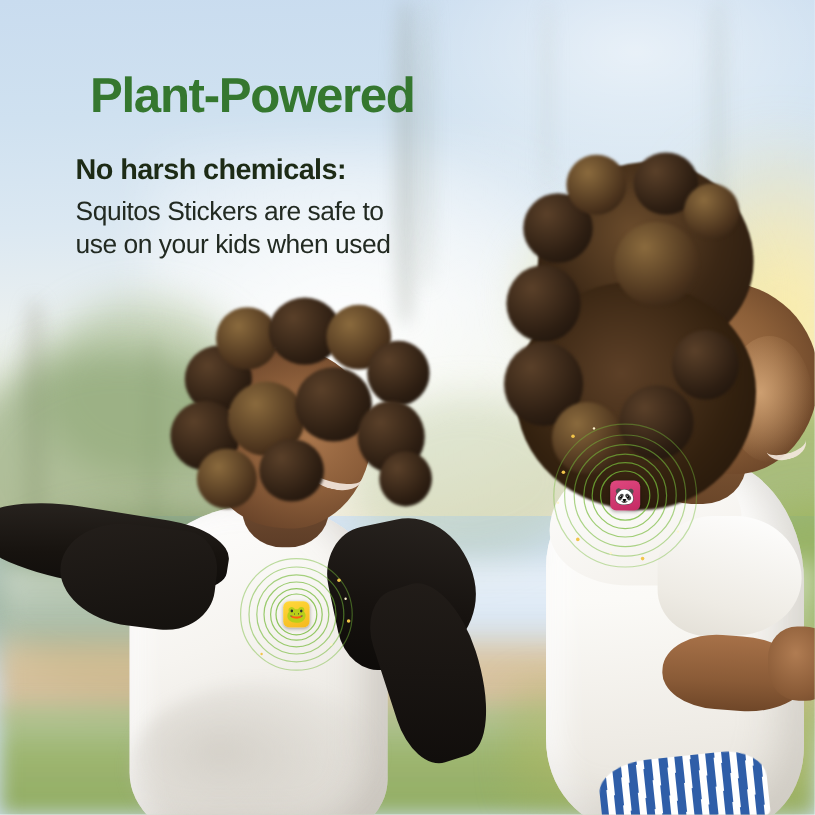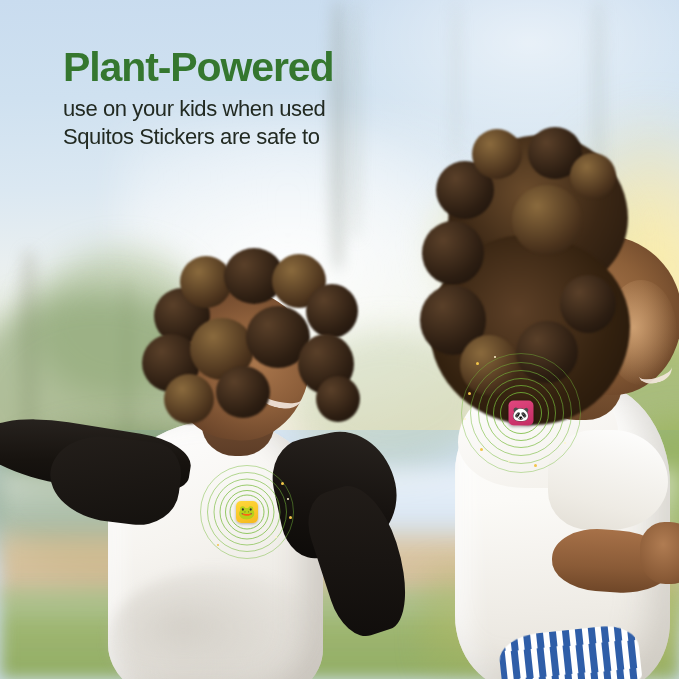--- a/index.html
+++ b/index.html
@@ -245,21 +245,21 @@
   }
   .sticker-frog{background:linear-gradient(160deg,#ffd93b,#f5b81e);}
   .sticker-panda{background:linear-gradient(160deg,#e0487f,#c32a63);}
   .glyph{font-size:14px;line-height:1;}
   .spark{position:absolute;border-radius:50%;background:#f2c54a;}
   .spark.w{background:#fff6cf;}
 
   
   .copy{position:absolute;left:63px;top:44px;width:420px;}
   .headline{
-    margin:0;
+    margin:12px;
     color:#35772f;
     font-weight:bold;
     font-size:41px;
     line-height:1.13;
     letter-spacing:-1.1px;
   }
   .headline .l2{display:block;}
   .subhead{
     margin:26px 0 0 0;
     color:#1d2b16;
@@ -398,19 +398,20 @@
     <div class="spark" style="left:20px;top:96px;width:3px;height:3px;"></div>
     <div class="spark w" style="left:48px;top:108px;width:2px;height:2px;"></div>
     <div class="spark" style="left:74px;top:112px;width:3px;height:3px;"></div>
     <div class="spark w" style="left:104px;top:90px;width:2px;height:2px;"></div>
   </div>
 
   <div class="copy">
     <h1 class="headline">
       <span class="l1">Plant-Powered</span>
     </h1>
+    <p class="subhead">No harsh chemicals:</p>
     <p class="body-copy">
+      <span>Squitos Stickers are safe to</span>
       <span>use on your kids when used</span>
-      <span>Squitos Stickers are safe to</span>
     </p>
   </div>
 
 </div>
 
 </body></html>

